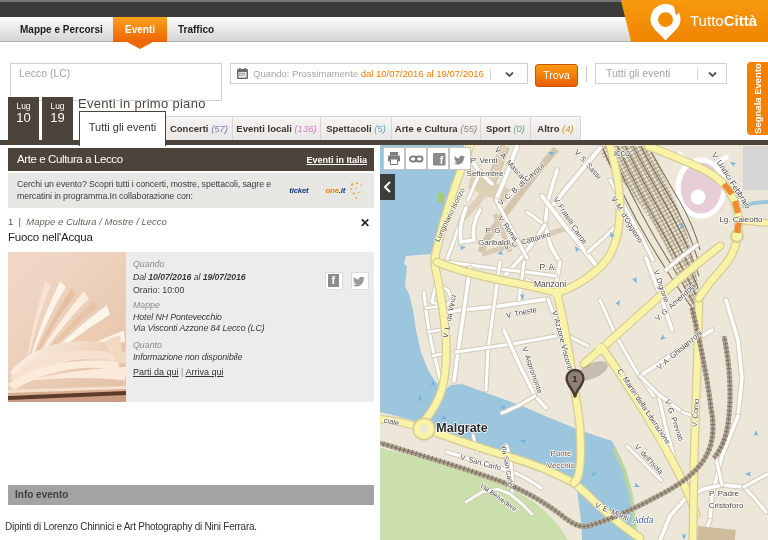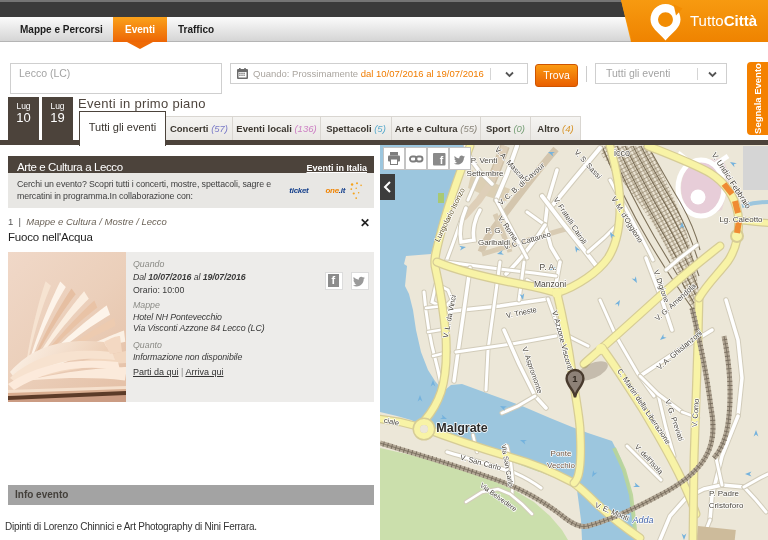--- a/index.html
+++ b/index.html
@@ -5,21 +5,21 @@
 body{width:768px;height:540px;font-family:"Liberation Sans",sans-serif;background:#fff;overflow:hidden;position:relative;}
 #topline{position:absolute;left:0;top:0;width:768px;height:2px;background:#757575;}
 #blackbar{position:absolute;left:0;top:2px;width:768px;height:15px;background:#3b3b3b;}
 #navbar{position:absolute;left:0;top:17px;width:768px;height:25px;background:linear-gradient(#fbfbfb,#d5d5d5);border-bottom:1px solid #b5b5b5;box-sizing:border-box;}
 .navitem{position:absolute;top:17px;height:25px;line-height:25px;font-size:10px;font-weight:bold;color:#1d1d1d;}
 #eventitab{position:absolute;left:113px;top:17px;width:54px;height:25px;background:linear-gradient(#faa21b,#ed6505);color:#fff;font-size:10px;font-weight:bold;text-align:center;line-height:25px;}
 #eventitab:after{content:"";position:absolute;left:14px;top:25px;border-left:13px solid transparent;border-right:13px solid transparent;border-top:7px solid #ee6a06;}
 #logo{position:absolute;right:0;top:0;width:137px;height:42px;background:linear-gradient(#f79a10,#ef8300);}
 #logoslant{position:absolute;left:621px;top:0;width:11px;height:42px;}
 #logotext{position:absolute;right:11px;top:12px;color:#fff;font-size:15px;}
-#cityinput{position:absolute;left:10px;top:63px;width:212px;height:31px;border:1px solid #cfcfcf;background:#fff;box-sizing:border-box;color:#a3a3a3;font-size:10.5px;line-height:19px;padding-left:8px;}
+#cityinput{position:absolute;left:10px;top:63px;width:212px;height:38px;border:1px solid #cfcfcf;background:#fff;box-sizing:border-box;color:#a3a3a3;font-size:10.5px;line-height:19px;padding-left:8px;}
 #datebox{position:absolute;left:230px;top:63px;width:298px;height:21px;border:1px solid #cfcfcf;background:#fff;box-sizing:border-box;font-size:9.5px;line-height:19px;white-space:nowrap;}
 #datebox .lbl{color:#aaa59f;}
 #datebox .dt{color:#f07c00;}
 #datebox .sep{position:absolute;right:36px;top:4px;height:12px;border-left:1px solid #d5d5d5;}
 #trova{position:absolute;left:535px;top:64px;width:41px;height:21px;background:linear-gradient(#fb9b13,#e95f00);border:1px solid #cf5400;border-radius:3px;color:#fff;font-size:10.5px;text-align:center;line-height:20px;}
 #vsep{position:absolute;left:586px;top:66px;height:16px;border-left:1px solid #ccc;}
 #evsel{position:absolute;left:595px;top:63px;width:132px;height:21px;border:1px solid #cfcfcf;background:#fff;box-sizing:border-box;color:#a3a3a3;font-size:10.5px;line-height:19px;padding-left:10px;}
 #evsel .sep{position:absolute;right:28px;top:4px;height:12px;border-left:1px solid #d5d5d5;}
 .chev{position:absolute;}
 .chev svg{display:block;}
@@ -27,21 +27,21 @@
 #segnala span{position:absolute;left:-26px;top:30px;width:73px;height:13px;text-align:center;line-height:13px;color:#fff;font-size:9.5px;font-weight:bold;transform:rotate(-90deg);white-space:nowrap;}
 .badge{position:absolute;top:97px;width:31px;height:43px;background:#4c433b;color:#fff;text-align:center;}
 .badge .m{font-size:8.5px;display:block;margin-top:4px;}
 .badge .d{font-size:13px;display:block;line-height:14px;}
 .badge .y{font-size:7.5px;display:block;margin-top:1px;padding-left:40px;}
 #heading{position:absolute;left:78px;top:96px;font-size:13px;color:#4e453e;letter-spacing:0.3px;}
 .tab{position:absolute;top:116px;height:24px;background:linear-gradient(#f5f4f2,#eae8e4);border-top:1px solid #d9d6d1;border-right:1px solid #d9d6d1;box-sizing:border-box;font-size:9.5px;color:#3b362f;font-weight:bold;text-align:center;line-height:24px;white-space:nowrap;}
 .tab i{font-weight:normal;font-style:italic;font-size:9.5px;}
 #activetab{position:absolute;left:79px;top:111px;width:87px;height:35px;background:#fff;border:1px solid #4c433b;border-bottom:none;box-sizing:border-box;z-index:5;font-size:11px;color:#37322c;text-align:center;line-height:31px;}
 #tabborder{position:absolute;left:0px;top:140px;width:768px;height:5px;background:#4c433b;}
-#panelhead{position:absolute;left:8px;top:156px;width:366px;height:23px;background:#4c433b;color:#fff;}
+#panelhead{position:absolute;left:8px;top:148px;width:366px;height:23px;background:#4c433b;color:#fff;}
 #panelhead .t{position:absolute;left:9px;top:5px;font-size:11.5px;letter-spacing:-0.4px;}
 #panelhead .r{position:absolute;right:7px;top:7px;font-size:9px;font-weight:bold;text-decoration:underline;}
 #infobox{position:absolute;left:8px;top:173px;width:366px;height:35px;background:#e8e7e4;}
 #infobox .txt{position:absolute;left:9px;top:6px;font-size:8.8px;color:#3c3c3c;line-height:11.5px;width:272px;letter-spacing:-0.1px;}
 #ticketone{position:absolute;right:29px;top:13px;font-size:8px;font-weight:bold;font-style:italic;letter-spacing:-0.3px;}
 #numline{position:absolute;left:8px;top:216px;font-size:9.5px;color:#555;}
 #numline i{font-style:italic;color:#6b6257;}
 #closex{position:absolute;left:360px;top:216px;font-size:12px;color:#222;font-weight:bold;}
 #evtitle{position:absolute;left:8px;top:231px;font-size:11.5px;color:#1f1f1f;letter-spacing:-0.2px;}
 #card{position:absolute;left:8px;top:252px;width:366px;height:150px;background:#edecea;}

